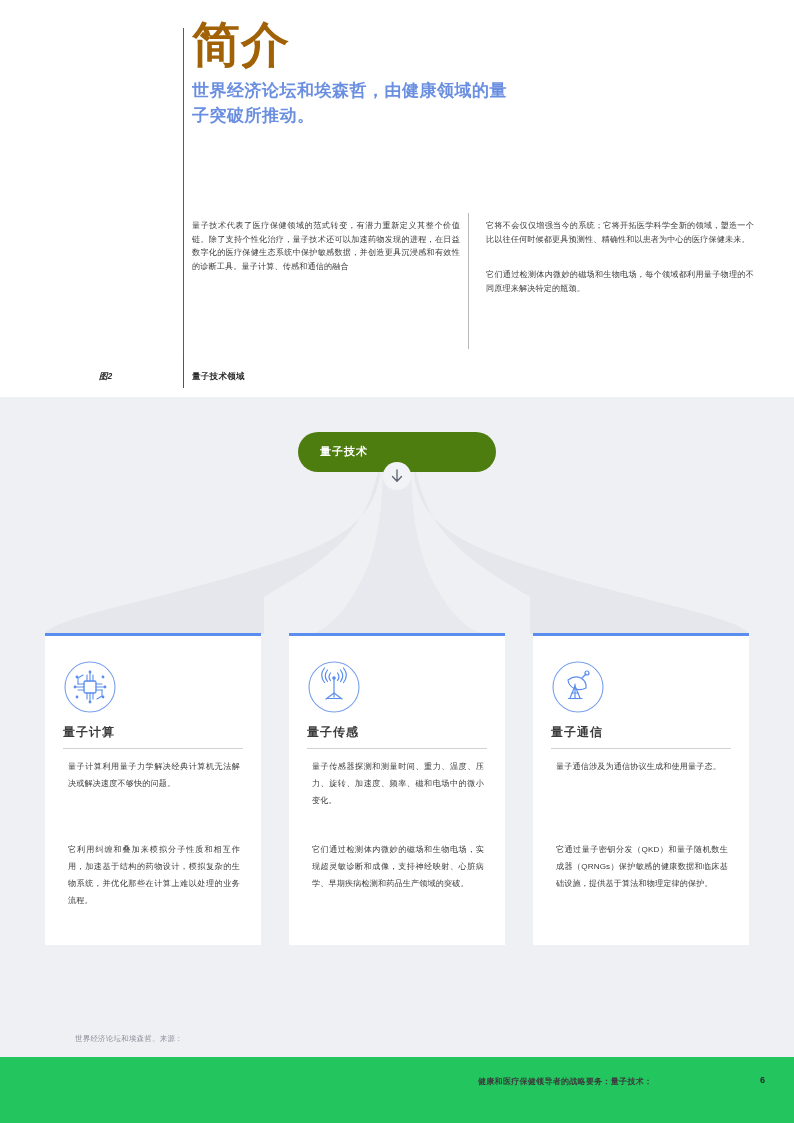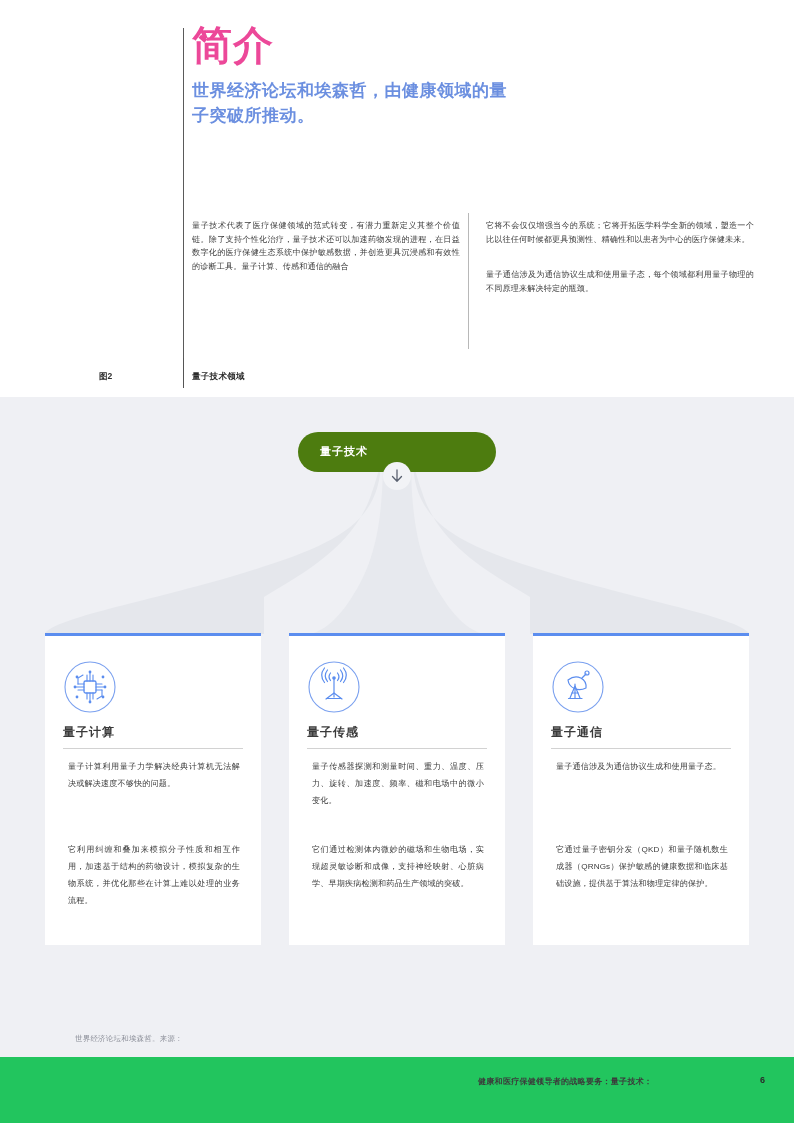--- a/index.html
+++ b/index.html
@@ -35,24 +35,24 @@
     background: #5a5a5a;
   }
 
   #title-block {
     position: absolute;
     left: 192px;
     top: 22px;
     width: 420px;
   }
   #page-title {
-    font-size: 40px;
+    font-size: 48px;
     line-height: 46px;
     font-weight: 700;
-    color: #ec4899;
+    color: #a16207;
     letter-spacing: 1px;
     margin: 0;
   }
   #page-subtitle {
     margin: 10px 0 0 0;
     font-size: 17px;
     line-height: 25px;
     font-weight: 700;
     color: #6b8fe0;
     letter-spacing: 0.5px;
@@ -97,20 +97,21 @@
     width: 794px;
     height: 22px;
   }
   #figure-number {
     position: absolute;
     left: 99px;
     top: 3px;
     font-size: 8.5px;
     font-weight: 700;
     color: #2b2b2b;
+    font-style: italic;
   }
   #caption-divider {
     position: absolute;
     left: 183px;
     top: -10px;
     width: 1px;
     height: 30px;
     background: #555;
   }
   #figure-title {
@@ -279,21 +280,21 @@
 
   <div id="body-columns">
     <div id="col-divider"></div>
 
     <div class="body-col" id="body-col-left">
       <p>量子技术代表了医疗保健领域的范式转变，有潜力重新定义其整个价值链。除了支持个性化治疗，量子技术还可以加速药物发现的进程，在日益数字化的医疗保健生态系统中保护敏感数据，并创造更具沉浸感和有效性的诊断工具。量子计算、传感和通信的融合</p>
     </div>
 
     <div class="body-col" id="body-col-right">
       <p>它将不会仅仅增强当今的系统；它将开拓医学科学全新的领域，塑造一个比以往任何时候都更具预测性、精确性和以患者为中心的医疗保健未来。</p>
-      <p>量子通信涉及为通信协议生成和使用量子态，每个领域都利用量子物理的不同原理来解决特定的瓶颈。</p>
+      <p>它们通过检测体内微妙的磁场和生物电场，每个领域都利用量子物理的不同原理来解决特定的瓶颈。</p>
     </div>
   </div>
 
   <div id="figure-caption-row">
     <div id="figure-number">图2</div>
     <div id="caption-divider"></div>
     <div id="figure-title">量子技术领域</div>
   </div>
 
 </div>

